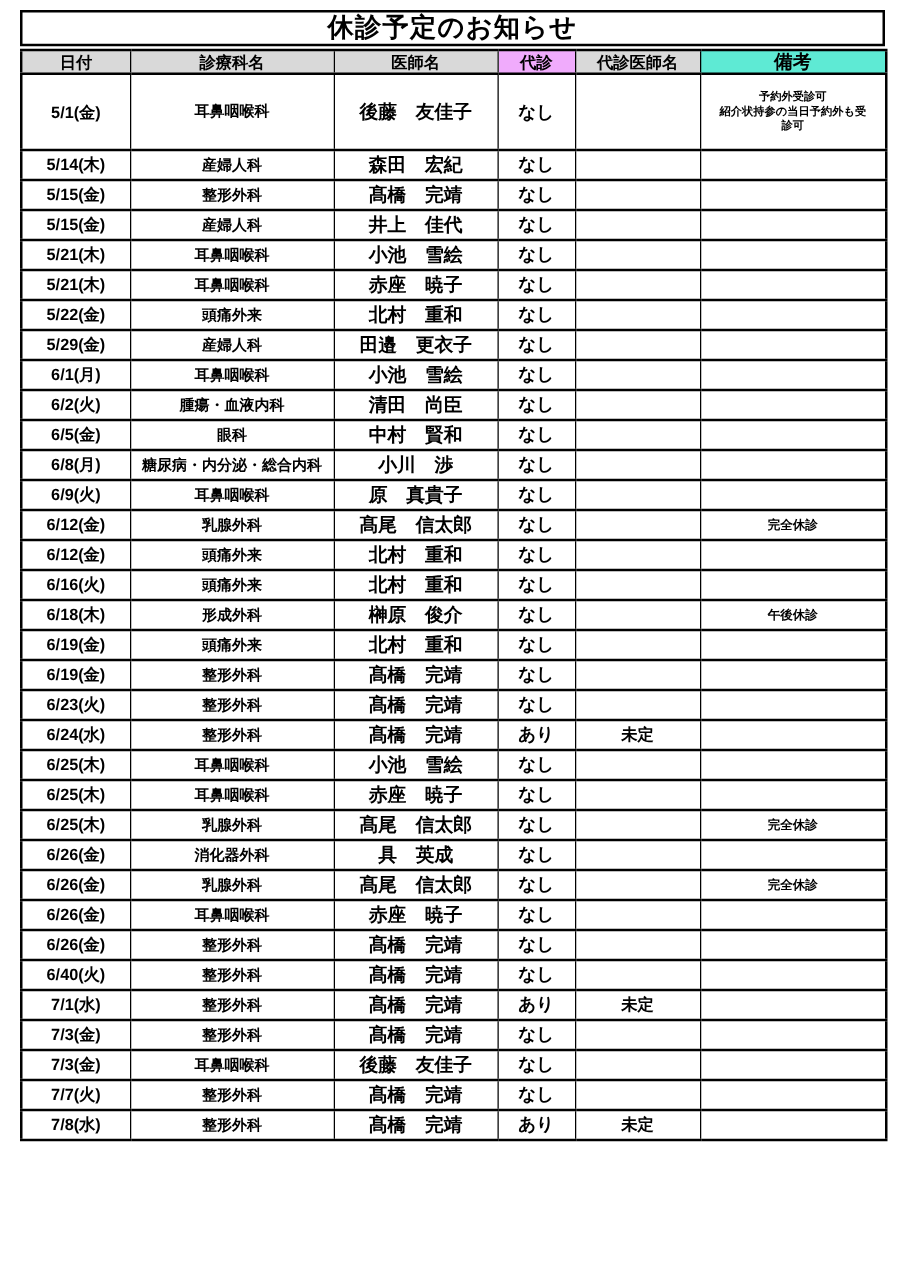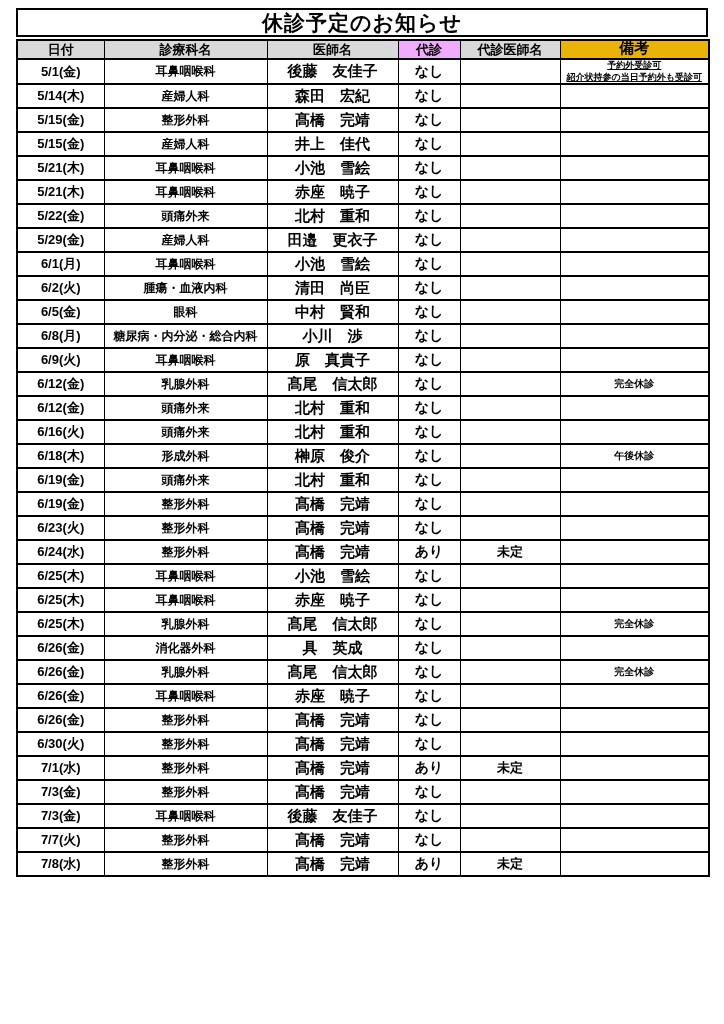--- a/index.html
+++ b/index.html
@@ -57,22 +57,21 @@
   .c-date   { font-size: 13px; }
   .c-dept   { font-size: 12px; }
   .c-doctor { font-size: 15px; }
   .c-sub    { font-size: 14px; }
   .c-subname{ font-size: 13px; margin-left: 20px; }
   .c-remark { font-size: 10px; }
   .c-remark.multiline {
     font-size: 9px;
     line-height: 1.3;
     white-space: pre-line;
-    padding: 0;
-    text-decoration: underline;
+    padding: 12px;
   }
 </style>
 </head>
 <body>
 
 <div class="page">
   <div class="title-box">休診予定のお知らせ</div>
 
   <table class="closure-table">
     <colgroup>
@@ -83,21 +82,21 @@
       <col style="width:100px">
       <col style="width:149px">
     </colgroup>
     <thead>
       <tr>
           <th class="h-date" style="background: rgb(217, 217, 217);">日付</th>
           <th class="h-dept" style="background: rgb(217, 217, 217);">診療科名</th>
           <th class="h-doctor" style="background: rgb(217, 217, 217); margin-top: 36px;">医師名</th>
           <th class="h-sub" style="background: #f0abfc;">代診</th>
           <th class="h-subname" style="background: rgb(217, 217, 217);">代診医師名</th>
-          <th class="h-remark" style="background: #eab308; font-family: Liberation Mono, monospace;">備考</th>
+          <th class="h-remark" style="background: #5eead4;">備考</th>
         </tr>
     </thead>
     <tbody>
         <tr>
           <td class="c-date">5/1(金)</td>
           <td class="c-dept">耳鼻咽喉科</td>
           <td class="c-doctor">後藤　友佳子</td>
           <td class="c-sub">なし</td>
           <td class="c-subname"></td>
           <td class="c-remark multiline">予約外受診可
@@ -313,21 +312,21 @@
         </tr>
         <tr>
           <td class="c-date">6/26(金)</td>
           <td class="c-dept">整形外科</td>
           <td class="c-doctor">髙橋　完靖</td>
           <td class="c-sub">なし</td>
           <td class="c-subname"></td>
           <td class="c-remark"></td>
         </tr>
         <tr>
-          <td class="c-date">6/30(火)</td>
+          <td class="c-date">6/40(火)</td>
           <td class="c-dept">整形外科</td>
           <td class="c-doctor">髙橋　完靖</td>
           <td class="c-sub">なし</td>
           <td class="c-subname"></td>
           <td class="c-remark"></td>
         </tr>
         <tr>
           <td class="c-date">7/1(水)</td>
           <td class="c-dept">整形外科</td>
           <td class="c-doctor">髙橋　完靖</td>

